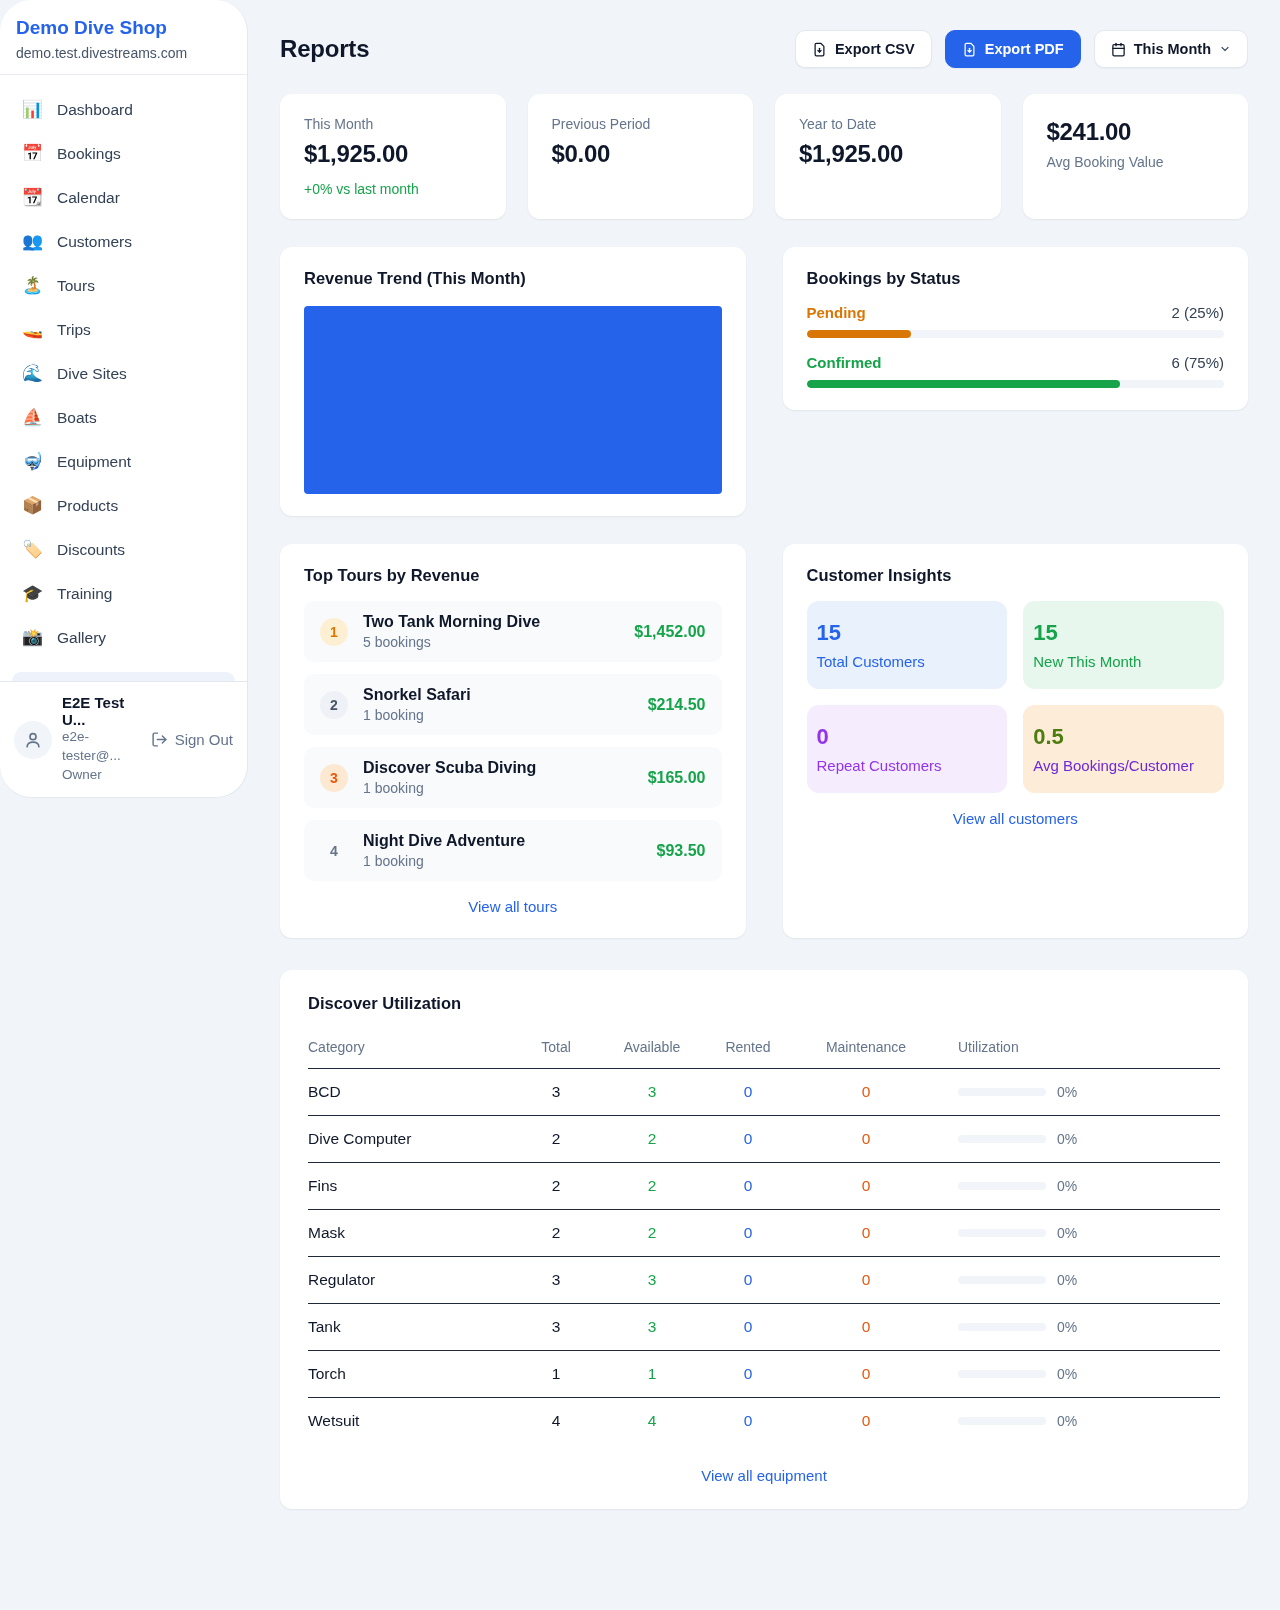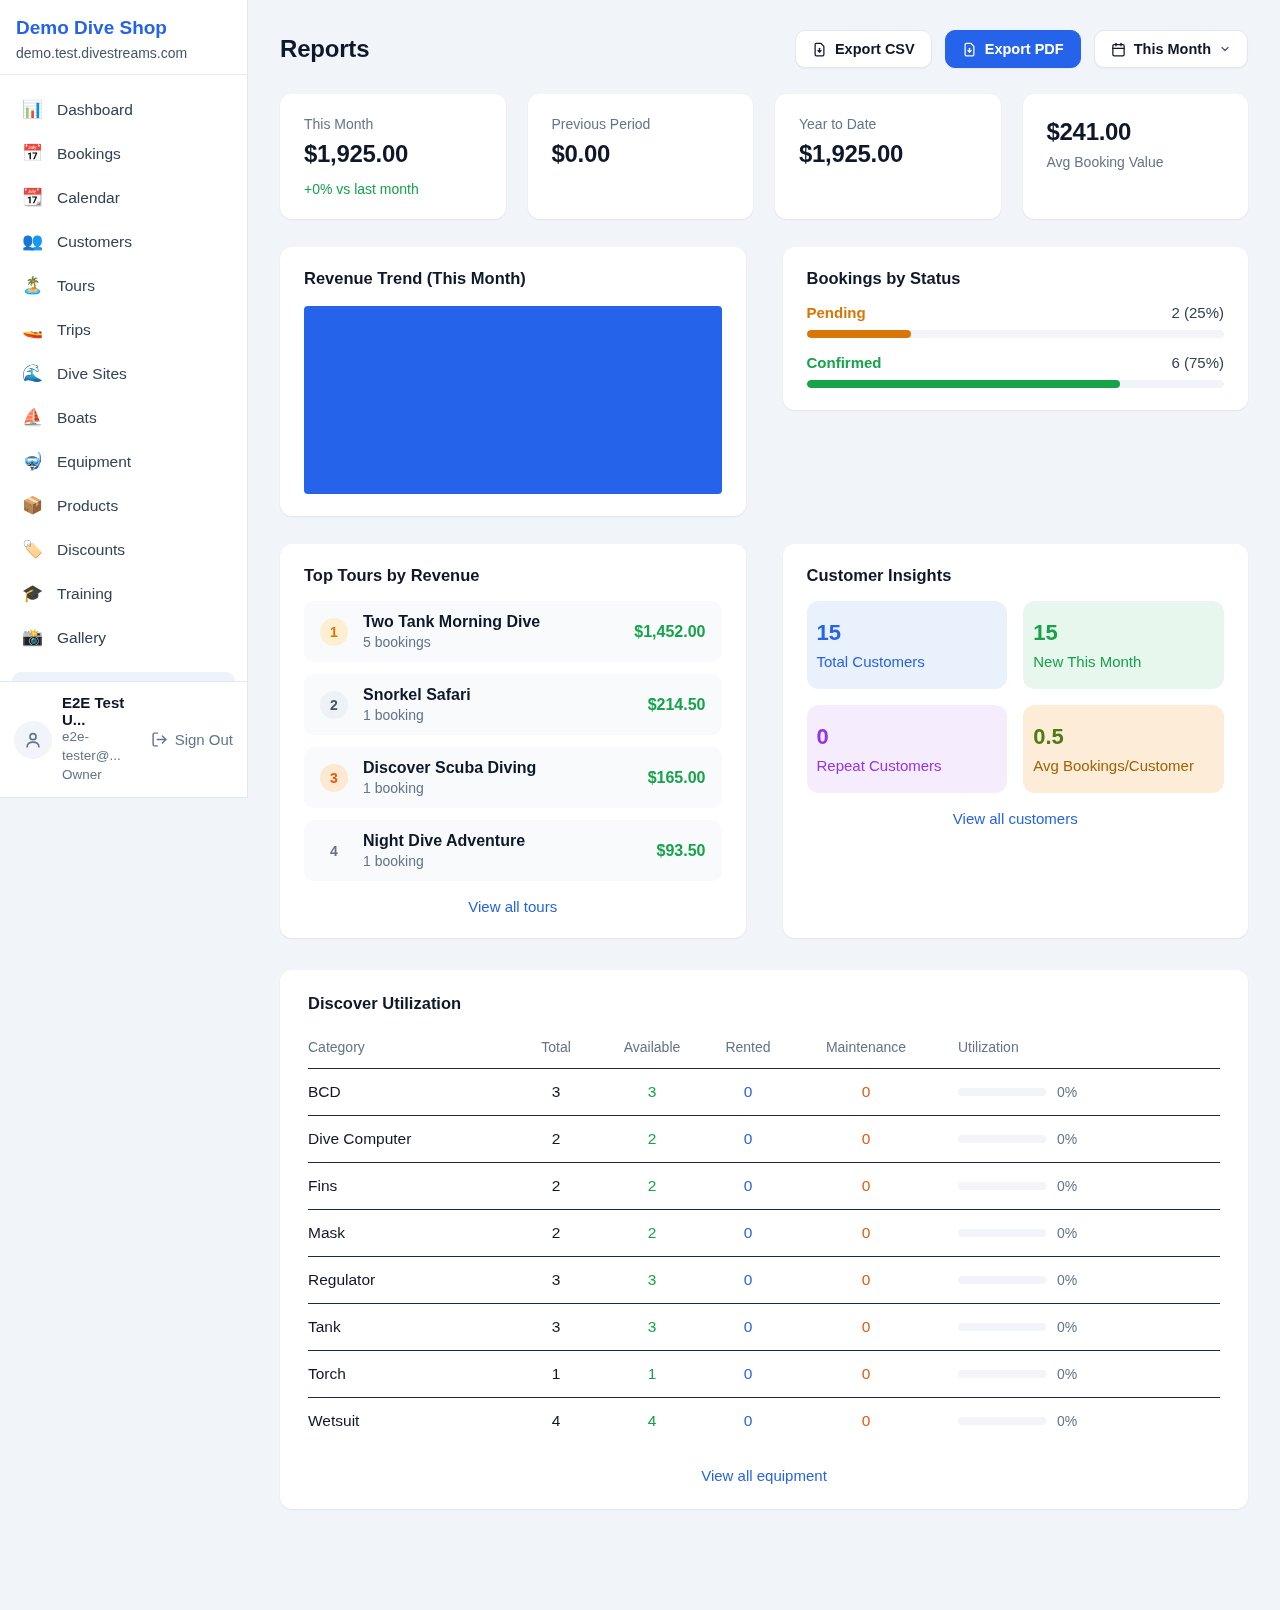--- a/index.html
+++ b/index.html
@@ -12,20 +12,21 @@
   }
   
   .sidebar {
     position: absolute; left: 0; top: 0;
     width: 248px; height: 798px;
     background: #fff;
     border-right: 1px solid #e2e8f0;
     border-bottom: 1px solid #e2e8f0;
     display: flex; flex-direction: column;
     overflow: hidden;
+    border-radius: 32px;
   }
   .brand { padding: 17px 16px 13px; border-bottom: 1px solid #e8edf3; }
   .brand-title { margin: 0; font-size: 19px; font-weight: 700; color: #2563eb; }
   .brand-domain { font-size: 14px; color: #475569; margin-top: 6px; }
   .nav { padding: 14px 12px 0; display: flex; flex-direction: column; gap: 3px; flex: 1; overflow: hidden; }
   .nav-item {
     display: flex; align-items: center; gap: 13px;
     padding: 10px 10px; border-radius: 10px;
     font-size: 15.5px; color: #334155; cursor: pointer;
   }
@@ -378,21 +379,21 @@
             <div class="tile-label" style="color: rgb(22, 163, 74);">New This Month</div>
           </div>
 
           <div class="tile" style="background: rgb(245, 237, 253);">
             <div class="tile-value" style="color: rgb(147, 51, 234);">0</div>
             <div class="tile-label" style="color: rgb(147, 51, 234);">Repeat Customers</div>
           </div>
 
           <div class="tile" style="background: rgb(252, 236, 216);">
             <div class="tile-value" style="color: #4d7c0f;">0.5</div>
-            <div class="tile-label" style="color: #a16207;">Avg Bookings/Customer</div>
+            <div class="tile-label" style="color: #6d28d9;">Avg Bookings/Customer</div>
           </div>
         </div>
       <button class="view-link">View all customers</button>
     </div>
   </div>
 
   <div class="card equipment-card">
     <h3 class="card-title">Discover Utilization</h3>
     <div class="eq-header">
       <div>Category</div>

